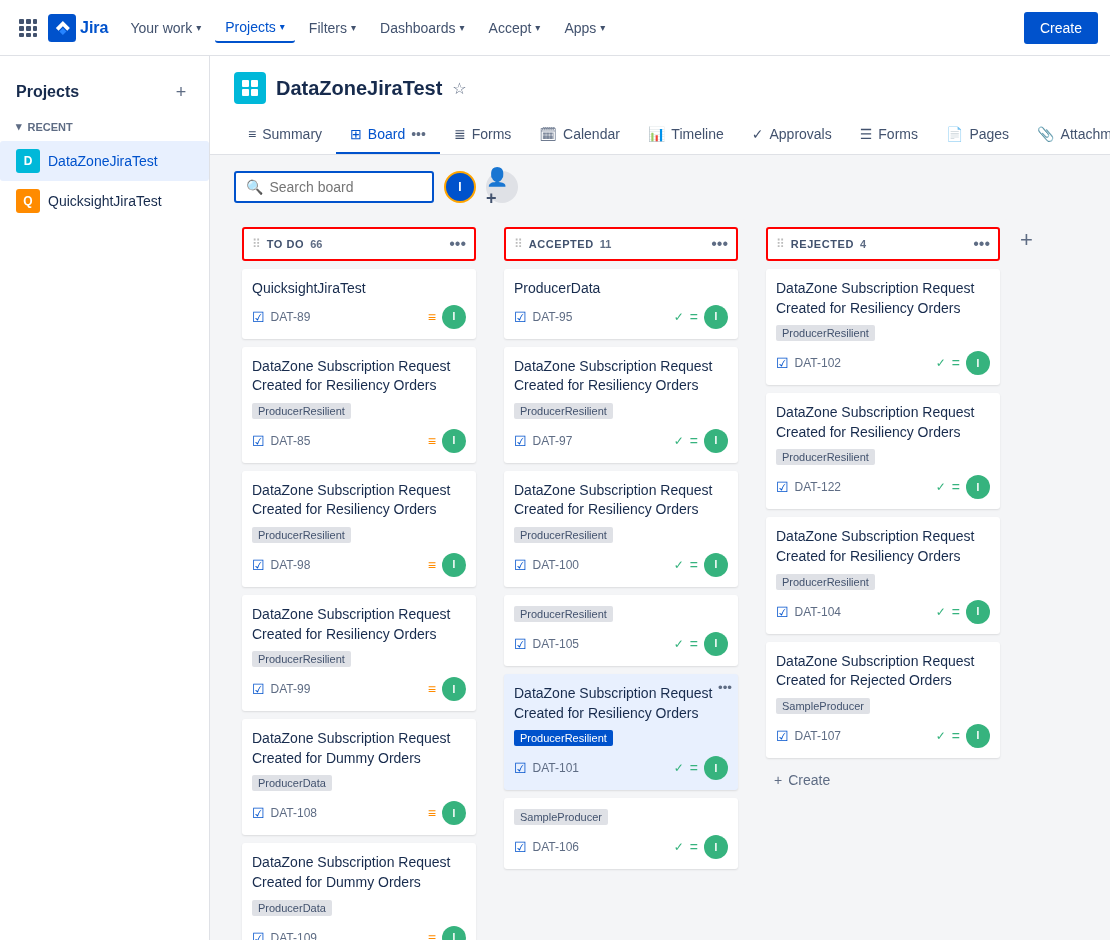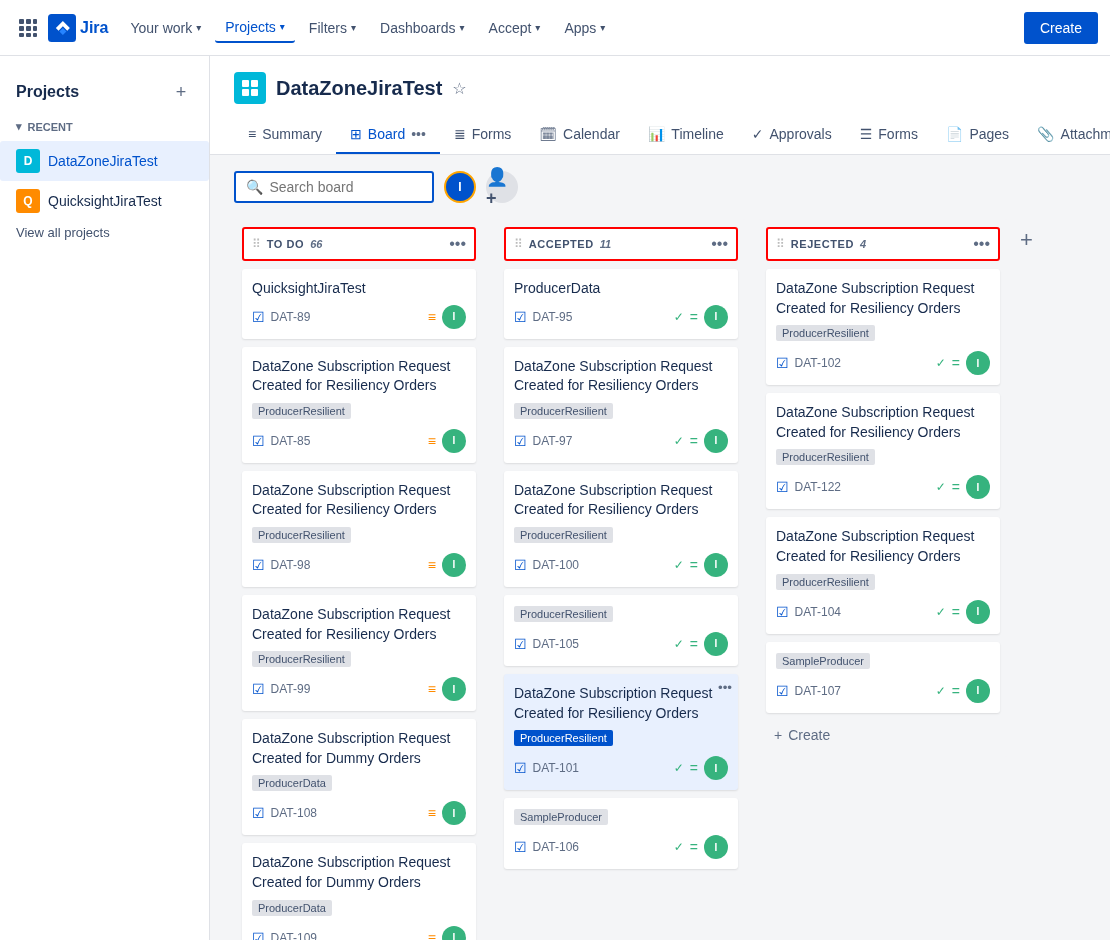--- a/index.html
+++ b/index.html
@@ -57,21 +57,21 @@
     .avatar { width: 32px; height: 32px; border-radius: 50%; background: #0052cc; color: #fff; display: flex; align-items: center; justify-content: center; font-size: 12px; font-weight: 700; cursor: pointer; }
     .avatar-add { background: #dfe1e6; color: #42526e; }
 
     
     .board-columns { display: flex; gap: 12px; align-items: flex-start; }
     .board-column { background: #f4f5f7; border-radius: 3px; min-width: 250px; width: 250px; padding: 8px; }
     .column-header { display: flex; align-items: center; justify-content: space-between; padding: 6px 8px; margin-bottom: 8px; border: 2px solid red; border-radius: 3px; background: #fff; }
     .column-header-left { display: flex; align-items: center; gap: 6px; }
     .column-drag-icon { color: #bbb; font-size: 12px; }
     .column-title { font-size: 11px; font-weight: 700; letter-spacing: 0.05em; text-transform: uppercase; color: #42526e; }
-    .column-count { font-size: 11px; color: #5e6c84; font-weight: 600; font-style: italic; }
+    .column-count { font-size: 11px; color: #5e6c84; font-weight: 600; }
     .column-more-btn { color: #5e6c84; cursor: pointer; background: none; border: none; font-size: 16px; }
     .add-col-btn { background: none; border: none; color: #5e6c84; font-size: 22px; cursor: pointer; align-self: flex-start; margin-top: 8px; }
 
     
     .card { background: #fff; border-radius: 3px; padding: 10px; margin-bottom: 8px; box-shadow: 0 1px 2px rgba(0,0,0,0.1); cursor: pointer; position: relative; }
     .card-title { font-size: 14px; color: #172b4d; margin-bottom: 6px; line-height: 1.4; }
     .card-tag { display: inline-block; background: #dfe1e6; border-radius: 2px; padding: 2px 6px; font-size: 11px; color: #42526e; margin-bottom: 6px; }
     .card-footer { display: flex; align-items: center; justify-content: space-between; margin-top: 4px; }
     .card-footer-left { display: flex; align-items: center; gap: 6px; }
     .card-id { display: flex; align-items: center; gap: 4px; font-size: 12px; color: #5e6c84; }
@@ -152,21 +152,20 @@
 
     <div class="sidebar-item active">
       <div class="sidebar-item-icon icon-teal">D</div>
       <span>DataZoneJiraTest</span>
     </div>
     <div class="sidebar-item">
       <div class="sidebar-item-icon icon-orange">Q</div>
       <span>QuicksightJiraTest</span>
     </div>
 
-    <div class="sidebar-link">View all projects</div>
   </aside>
 
   <main class="main">
 
     <div class="project-header">
       <div class="project-title-row">
         <div class="project-icon">
           <svg width="20" height="20" viewBox="0 0 20 20" fill="#fff">
             <rect x="2" y="2" width="7" height="7" rx="1"></rect>
               <rect x="11" y="2" width="7" height="7" rx="1"></rect>
@@ -489,20 +488,21 @@
               </div>
               <div style="display:flex;align-items:center;gap:6px;">
                 <span class="check-done">✓</span>
                 <span style="color:#36b37e;font-size:14px;">=</span>
                 <div class="card-avatar">I</div>
               </div>
             </div>
           </div>
 
           <div class="card">
+            <div class="card-title">DataZone Subscription Request Created for Rejected Orders</div>
             <div class="card-tag">SampleProducer</div>
             <div class="card-footer">
               <div class="card-footer-left">
                 <span class="check-icon">☑</span>
                 <span class="card-id">DAT-107</span>
               </div>
               <div style="display:flex;align-items:center;gap:6px;">
                 <span class="check-done">✓</span>
                 <span style="color:#36b37e;font-size:14px;">=</span>
                 <div class="card-avatar">I</div>

